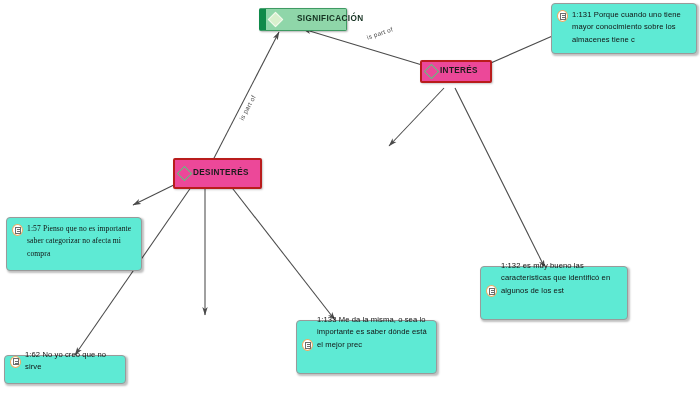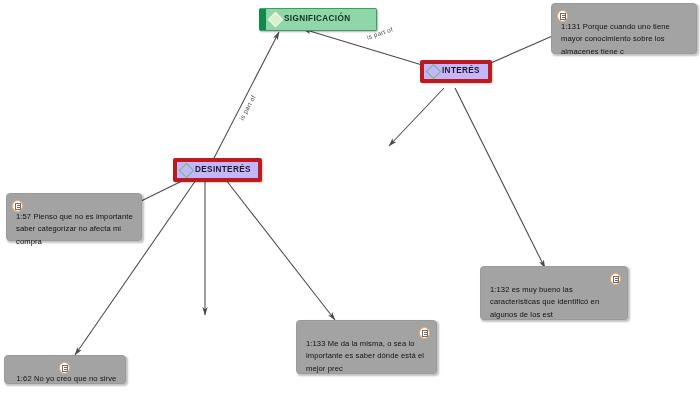--- a/index.html
+++ b/index.html
@@ -24,22 +24,22 @@
     top: 0;
     width: 700px;
     height: 403px;
     pointer-events: none;
   }
 
   
   .node {
     position: absolute;
     box-sizing: border-box;
-    background: #c4b5fd;
-    border: 4px solid #b91c1c;
+    background: #ec4899;
+    border: 2px solid #b91c1c;
     border-radius: 2px;
     box-shadow: 1px 1px 2px rgba(0,0,0,0.22);
     display: flex;
     align-items: center;
     padding: 3px 7px 3px 4px;
     white-space: nowrap;
   }
   .node .nlabel {
     font-size: 8.2px;
     font-weight: bold;
@@ -70,28 +70,27 @@
   }
   .node.primary .diamond {
     border-color: #f2f9ee;
     background: #d8f0cd;
   }
 
   
   .quote {
     position: absolute;
     box-sizing: border-box;
-    background: #a3a3a3;
+    background: #5eead4;
     border: 1px solid #9a9a9a;
     border-radius: 4px;
     box-shadow: 1.5px 1.5px 2px rgba(0,0,0,0.25);
     display: flex;
     align-items: flex-start;
     padding: 5px 6px 22px 5px;
-    flex-direction: column;
   }
   .quote .qtext {
     font-size: 7.6px;
     line-height: 1.62;
     color: #111111;
     margin-left: 4px;
     letter-spacing: 0.1px;
   }
   .doc-icon {
     flex: 0 0 11px;
@@ -171,31 +170,31 @@
       <path d="M205,180 L205,315"></path>
        1:133 --&gt;
       <path d="M226,180 L335,320"></path>
     </g>
   </svg>
 
   <div class="edge-label" style="left:367px; top:34px; transform: rotate(-19deg);">is part of</div>
 
   <div class="edge-label" style="left:241px; top:116px; transform: rotate(-62deg);">is part of</div>
 
-  <div class="node primary" style="left:259px; top:8px; width:118px; height:23px;">
+  <div class="node primary" style="left:259px; top:8px; width:88px; height:23px;gap:13px;">
     <span class="diamond"></span>
     <span class="nlabel">SIGNIFICACIÓN</span>
   </div>
 
   <div class="node" style="left:420px; top:60px; width:72px; height:23px;">
     <span class="diamond"></span>
     <span class="nlabel">INTERÉS</span>
   </div>
 
-  <div class="node" style="left:173px; top:158px; width:89px; height:24px;">
+  <div class="node" style="left:173px; top:158px; width:89px; height:31px;">
     <span class="diamond"></span>
     <span class="nlabel">DESINTERÉS</span>
   </div>
 
   <div class="quote" style="left:551px; top:3px; width:146px; height:51px;">
     <span class="doc-icon">
       <span class="ring"></span>
         <span class="sheet"></span>
     </span>
     <span class="qtext">1:131 Porque cuando uno tiene mayor conocimiento sobre los almacenes tiene c</span>
@@ -203,21 +202,21 @@
 
 
   <div class="quote" style="left:480px; top:266px; width:148px; height:54px;align-items:flex-end;">
     <span class="doc-icon">
       <span class="ring"></span>
         <span class="sheet"></span>
     </span>
     <span class="qtext">1:132 es muy bueno las caracteristicas que identificó en algunos de los  est</span>
   </div>
 
-  <div class="quote" style="left:6px; top:193px; width:136px; height:48px;">
+  <div class="quote" style="left:6px; top:217px; width:136px; height:54px;font-family:Liberation Serif, serif;">
     <span class="doc-icon">
       <span class="ring"></span>
         <span class="sheet"></span>
     </span>
     <span class="qtext">1:57 Pienso que no es importante saber categorizar no afecta mi compra</span>
   </div>
 
 
   <div class="quote" style="left:296px; top:320px; width:141px; height:54px;align-items:flex-end;">
     <span class="doc-icon">

